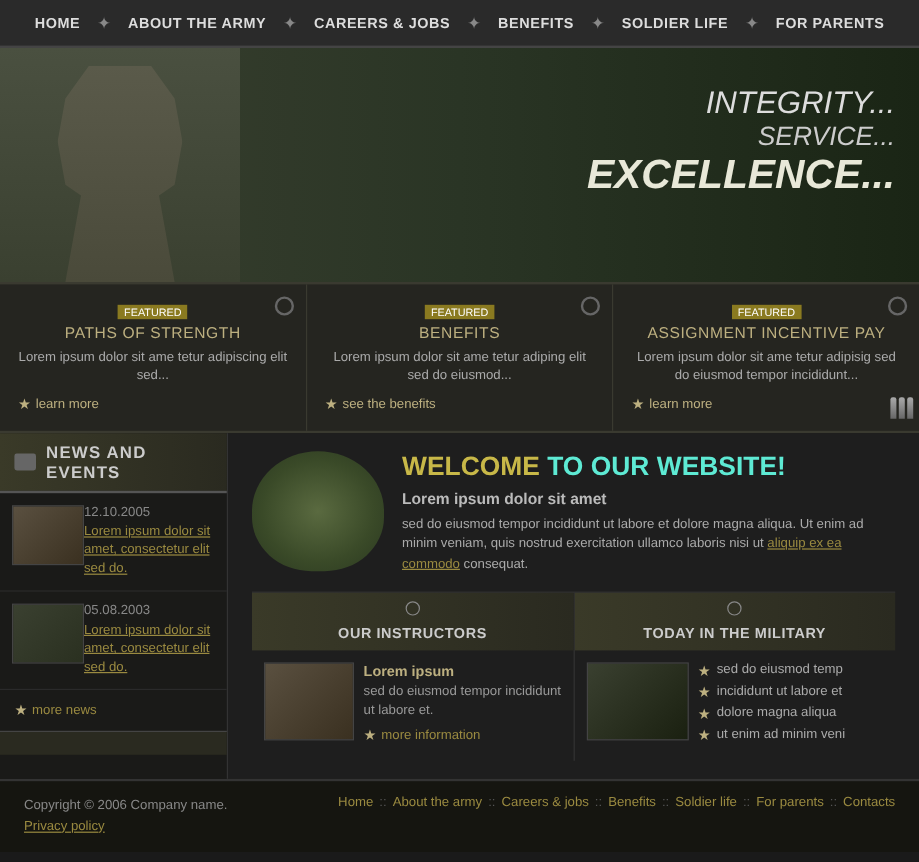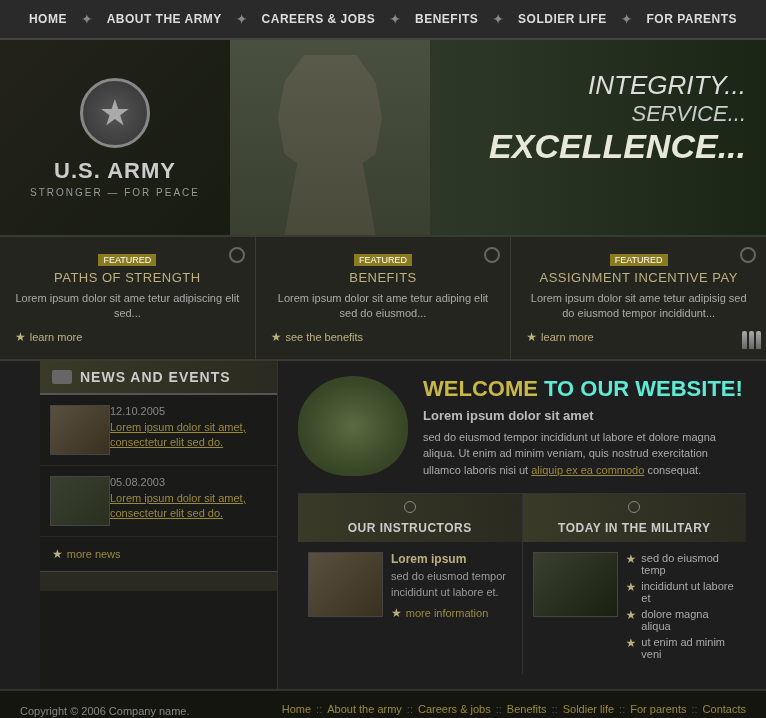--- a/index.html
+++ b/index.html
@@ -176,24 +176,23 @@
 
     
     .main-content {
       display: flex;
       background: #1e1e1e;
       min-height: 280px;
     }
 
     
     .sidebar {
-      width: 238px;
+      width: 190px;
       background: #1a1a18;
       border-right: 1px solid #333;
-      margin-left: 40px;
     }
     .sidebar-header {
       background: linear-gradient(to right, #3a3a28, #2a2a20);
       padding: 8px 12px;
       display: flex;
       align-items: center;
       gap: 8px;
       border-bottom: 2px solid #555;
     }
     .sidebar-title {
@@ -413,25 +412,20 @@
   <span class="nav-item">CAREERS &amp; JOBS</span>
   <span class="nav-sep">✦</span>
   <span class="nav-item">BENEFITS</span>
   <span class="nav-sep">✦</span>
   <span class="nav-item">SOLDIER LIFE</span>
   <span class="nav-sep">✦</span>
   <span class="nav-item">FOR PARENTS</span>
 </nav>
 
 <div class="hero">
-  <div class="hero-left">
-    <div class="star-emblem"></div>
-    <div class="army-title">U.S. ARMY</div>
-    <div class="army-subtitle">STRONGER — FOR PEACE</div>
-  </div>
   <div class="hero-right">
     <div class="hero-soldier">
       <div class="soldier-silhouette"></div>
     </div>
     <div class="hero-text">
       <div class="line1">INTEGRITY...</div>
       <div class="line2">SERVICE...</div>
       <div class="line3">EXCELLENCE...</div>
     </div>
   </div>

